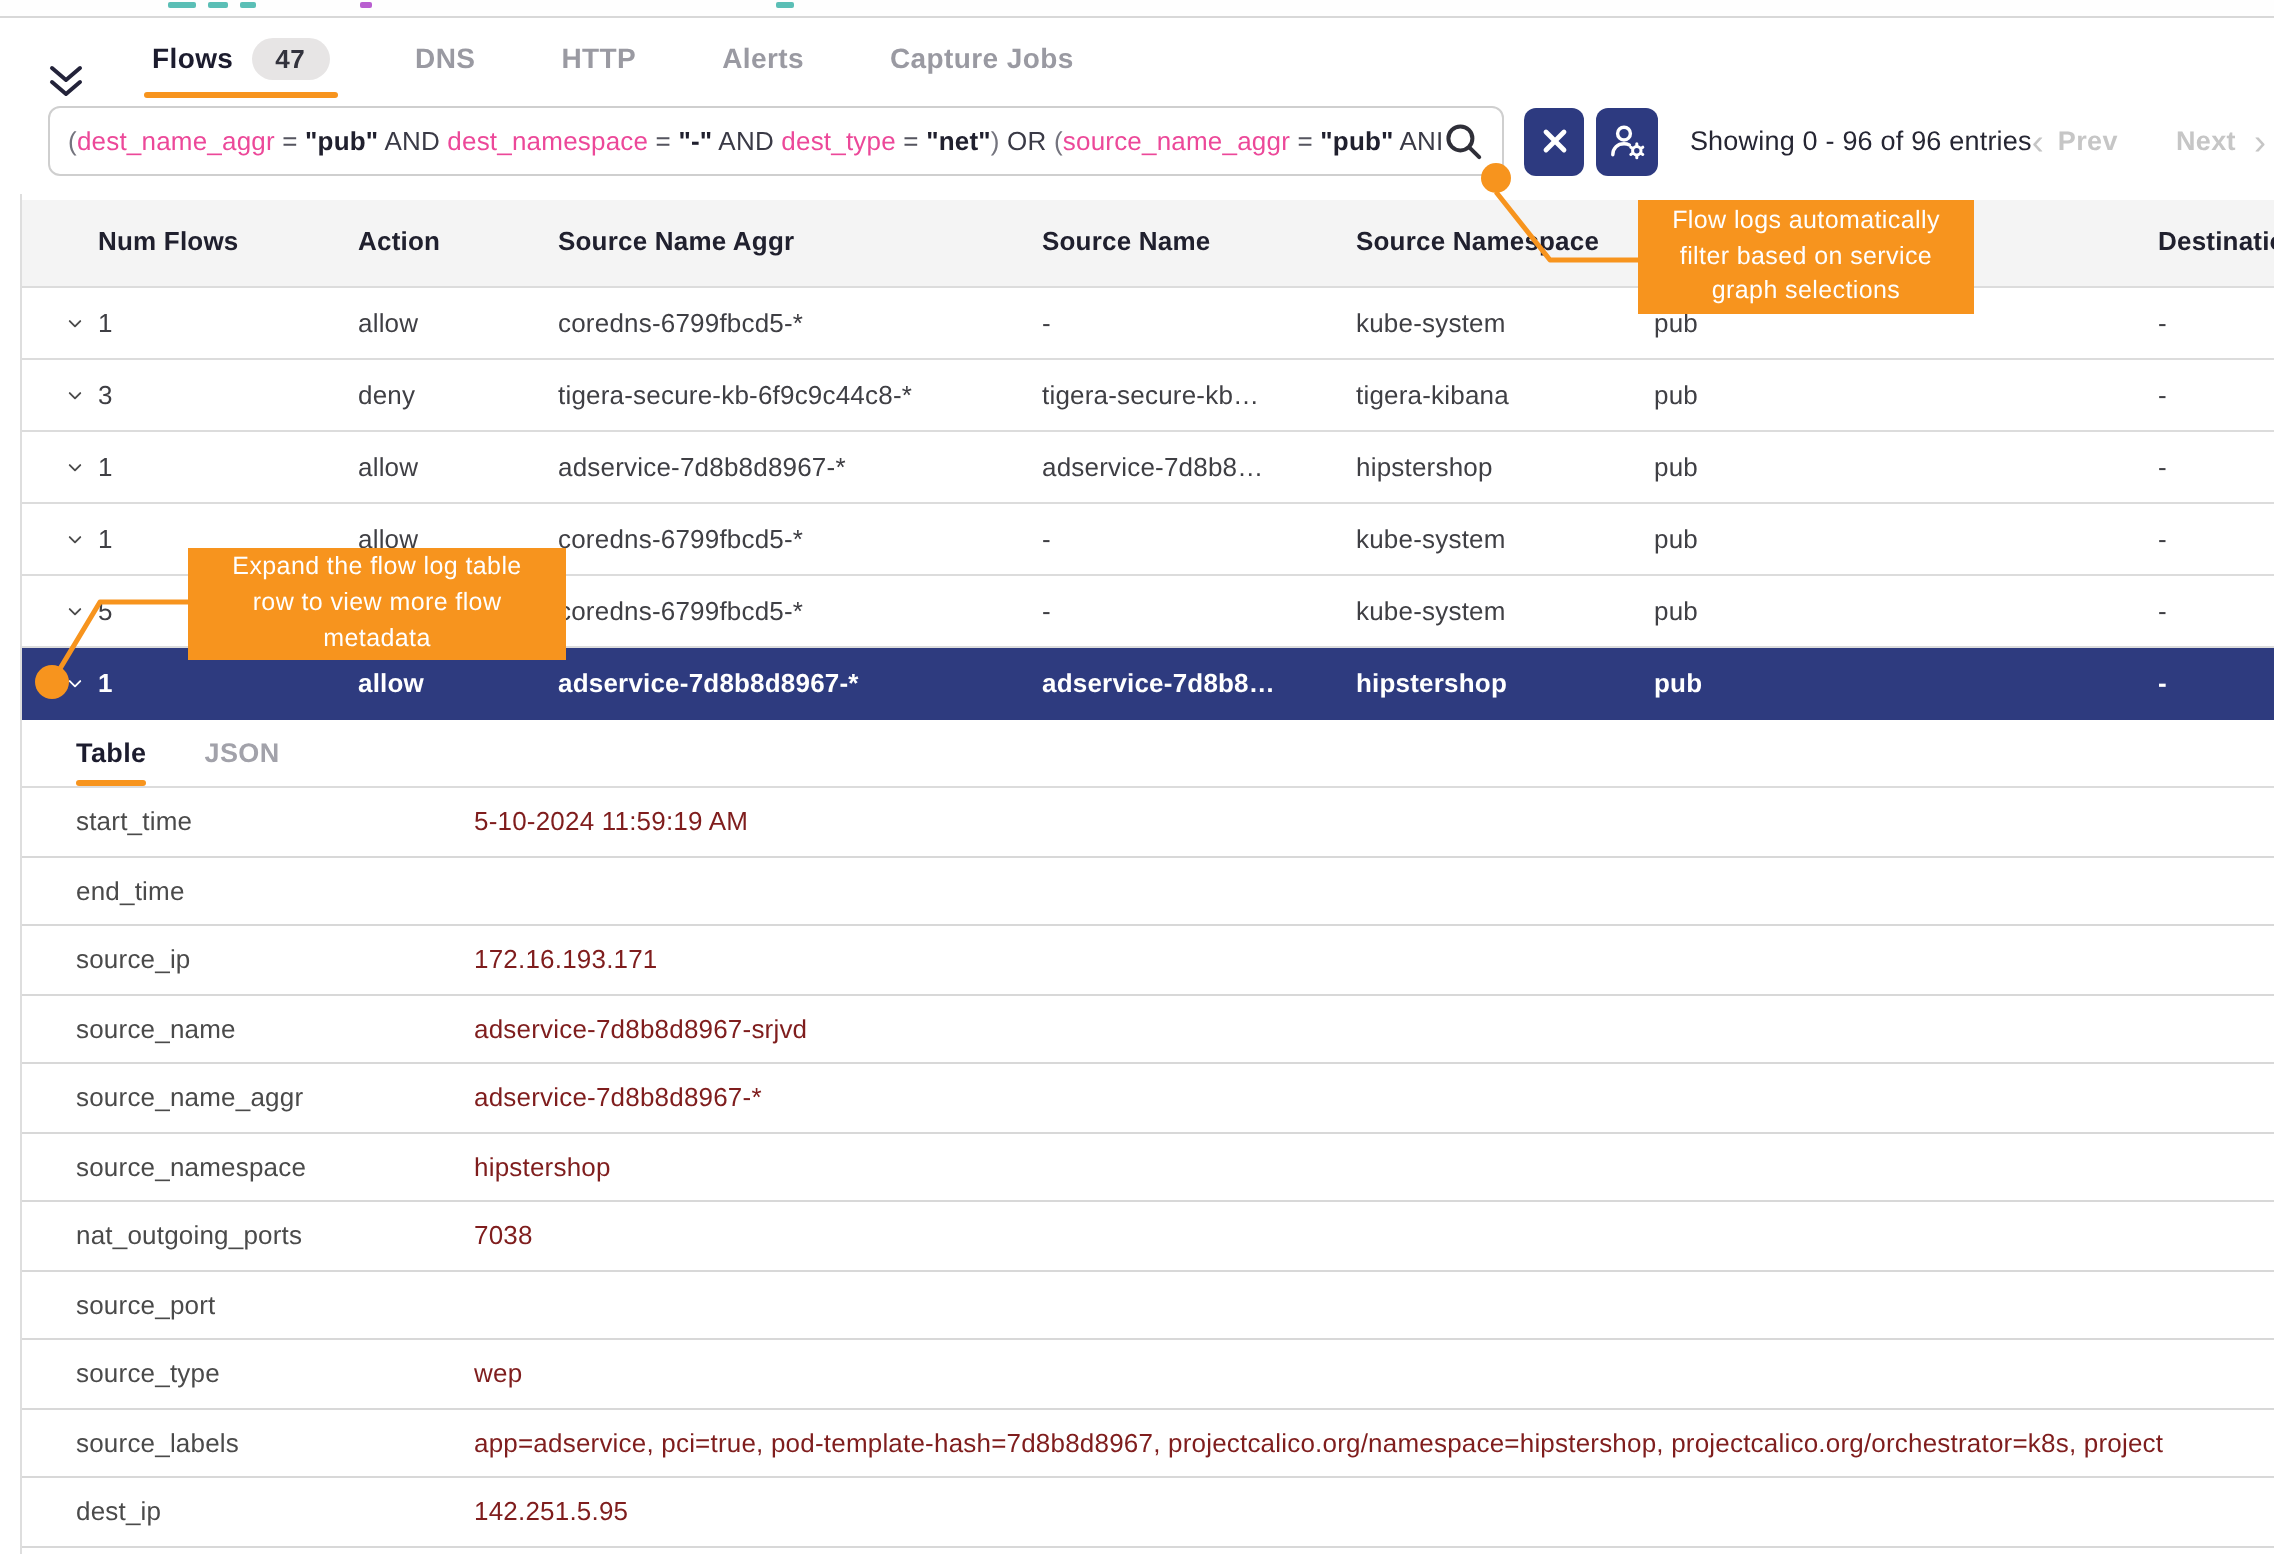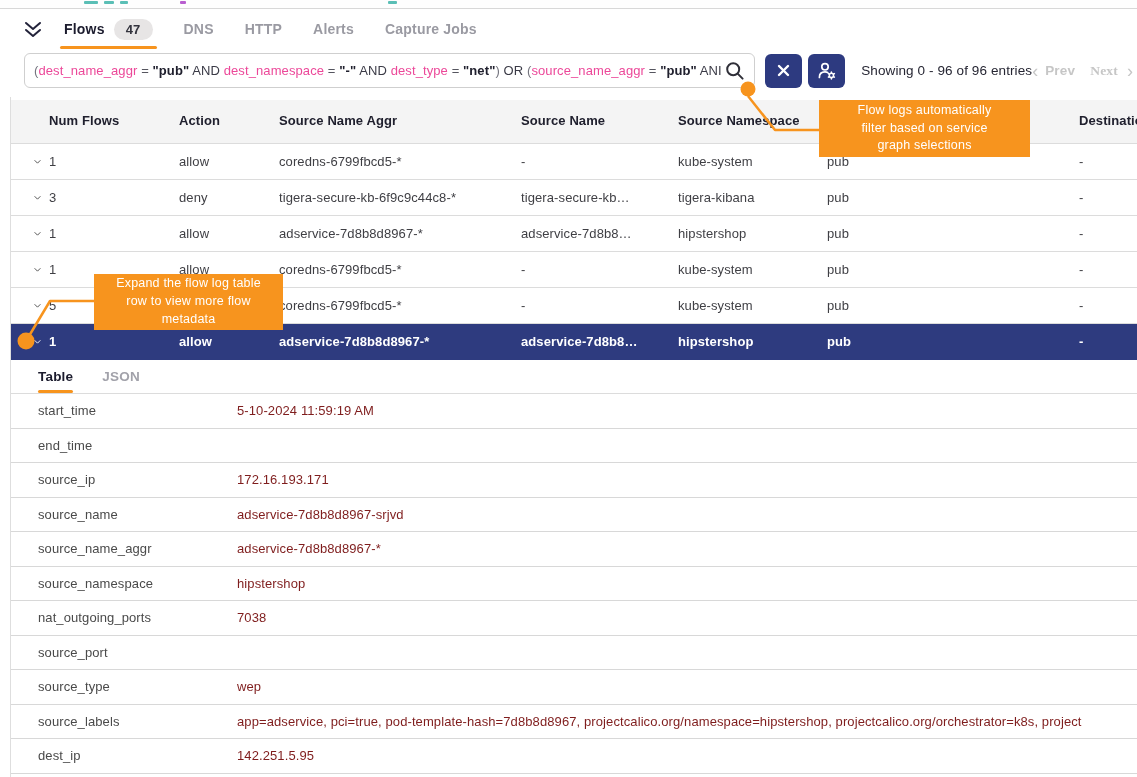--- a/index.html
+++ b/index.html
@@ -5,21 +5,21 @@
   * { box-sizing: border-box; margin: 0; padding: 0; }
   html,body { background:#fff; }
   body { font-family: "Liberation Sans", sans-serif; }
   .canvas { position:relative; width:1137px; height:777px; background:#fff; overflow:hidden; }
 
   
   .top-strip { position:absolute; left:0; top:0; width:1137px; height:9px; background:#fefefe; border-bottom:1px solid #d8d8d8; }
   .top-strip .m { position:absolute; top:1px; height:3px; border-radius:1px; }
 
   
-  .tabbar { position:absolute; left:0; top:9px; right:0; height:40px; display:flex; align-items:center; background:#fff; }
+  .tabbar { position:absolute; left:0; top:9px; right:0; height:40px; display:flex; align-items:flex-end; background:#fff;gap:12px; }
   .collapse-btn { margin-left:24px; margin-right:22px; display:flex; align-items:center; cursor:pointer; }
   .tab { position:relative; height:100%; display:flex; align-items:center; gap:9px; margin-right:31px; font-size:14px; font-weight:700; letter-spacing:.2px; color:#9a9aa2; cursor:pointer; }
   .tab.active { color:#1c1c2e; }
   .tab.active::after { content:""; position:absolute; left:-4px; right:-4px; bottom:0; height:3px; background:#F7941E; border-radius:2px; }
   .badge { background:#e7e5e5; color:#33333d; font-size:13px; font-weight:600; padding:3px 12px; border-radius:13px; }
 
   
   .toolbar { position:absolute; left:24px; top:53px; right:4px; height:35px; display:flex; align-items:center; }
   .search-box { width:734px; height:35px; border:1px solid #cfcfcf; border-radius:6px; display:flex; align-items:center; padding:0 9px 0 9px; background:#fff; }
   .query { flex:1; font-size:13px; white-space:nowrap; overflow:hidden; letter-spacing:.1px; }
@@ -61,21 +61,21 @@
   .dtab.active::after { content:""; position:absolute; left:0; right:0; bottom:0; height:3px; background:#F7941E; border-radius:2px; }
 
   
   .detail-rows { position:absolute; left:11px; top:394px; right:0; }
   .drow { height:34.5px; display:flex; align-items:center; border-bottom:1px solid #d8d8d8; font-size:13px; letter-spacing:.1px; }
   .dkey { width:226px; padding-left:27px; color:#4a4a4a; flex-shrink:0; white-space:nowrap; }
   .dval { flex:1; min-width:0; color:#7f1d1d; white-space:nowrap; overflow:hidden; }
 
   
   .callout { position:absolute; background:#F7941E; color:#fff; font-size:12.5px; font-weight:500; letter-spacing:.2px; display:flex; align-items:center; justify-content:center; text-align:center; white-space:pre-line; line-height:1.42; z-index:40; padding:4px 6px; }
-  .callout-1 { left:819px; top:100px; width:211px; height:57px; }
+  .callout-1 { left:819px; top:100px; width:168px; height:57px; }
   .callout-2 { left:94px; top:274px; width:189px; height:56px; }
   .callout-overlay { position:absolute; left:0; top:0; width:1137px; height:777px; pointer-events:none; z-index:39; }
 </style>
 </head>
 <body>
 
 <div class="canvas">
 
   <div class="top-strip">
     <span class="m" style="left:84px;width:14px;background:#5bbfb6;"></span>
@@ -140,21 +140,21 @@
           <line x1="17.6" y1="16.7" x2="18.4" y2="17.2" stroke="#fff" stroke-width="1.5" stroke-linecap="round"></line>
           <line x1="12.4" y1="17.2" x2="13.2" y2="16.7" stroke="#fff" stroke-width="1.5" stroke-linecap="round"></line>
           <line x1="17.6" y1="14.1" x2="18.4" y2="13.6" stroke="#fff" stroke-width="1.5" stroke-linecap="round"></line>
         </svg>
       </span>
     </button>
     <span class="showing">Showing 0 - 96 of 96 entries</span>
     <span class="pager">
       <span class="chev">‹</span>
       <span class="lbl">Prev</span>
-      <span class="lbl" style="margin-left:8px;font-family:Liberation Serif, serif;">Next</span>
+      <span class="lbl" style="margin-left:22px;">Next</span>
       <span class="chev">›</span>
     </span>
   </div>
 
   <div class="panel-border"></div>
 
   <div class="flowtable">
     <div class="hrow">
       <span class="hspacer"></span>
       <span class="cell c0"><span class="hwrap w48">Num Flows</span></span>

